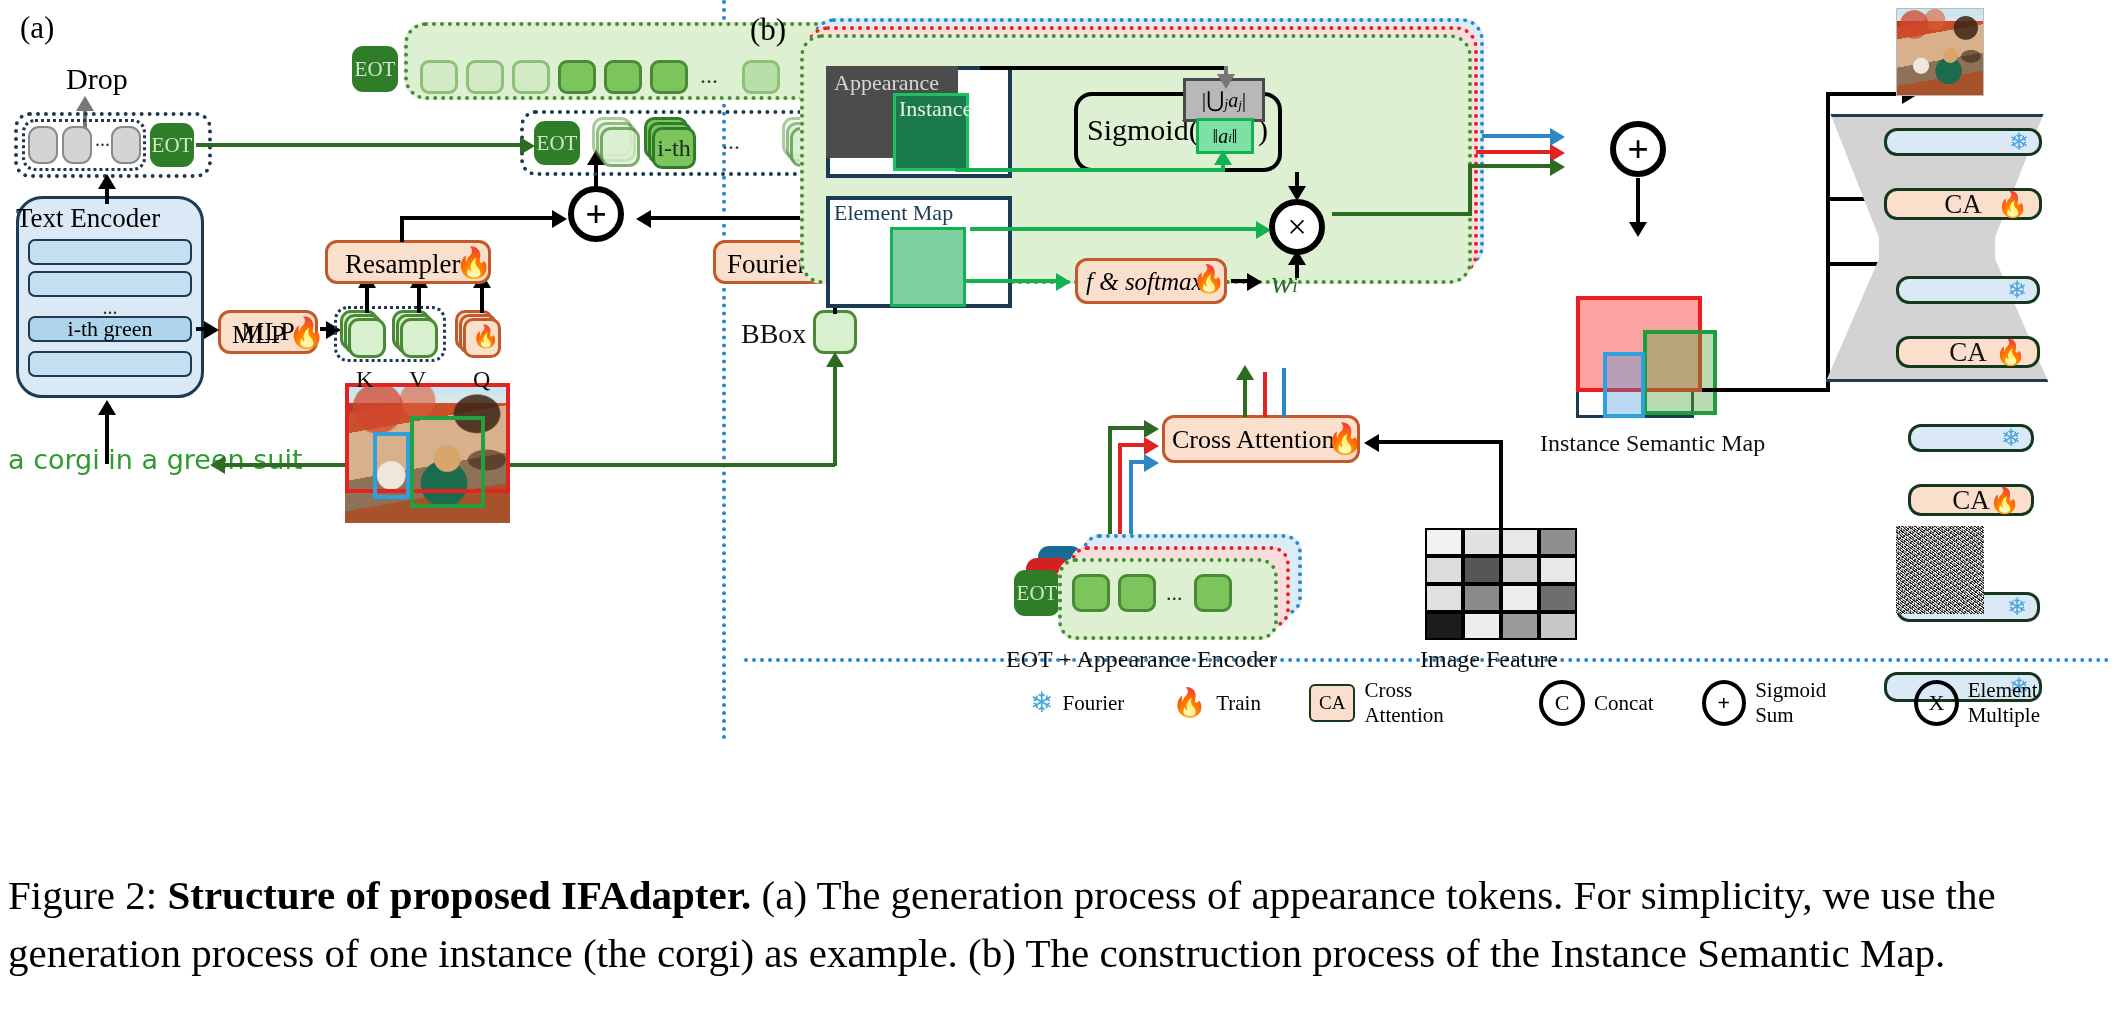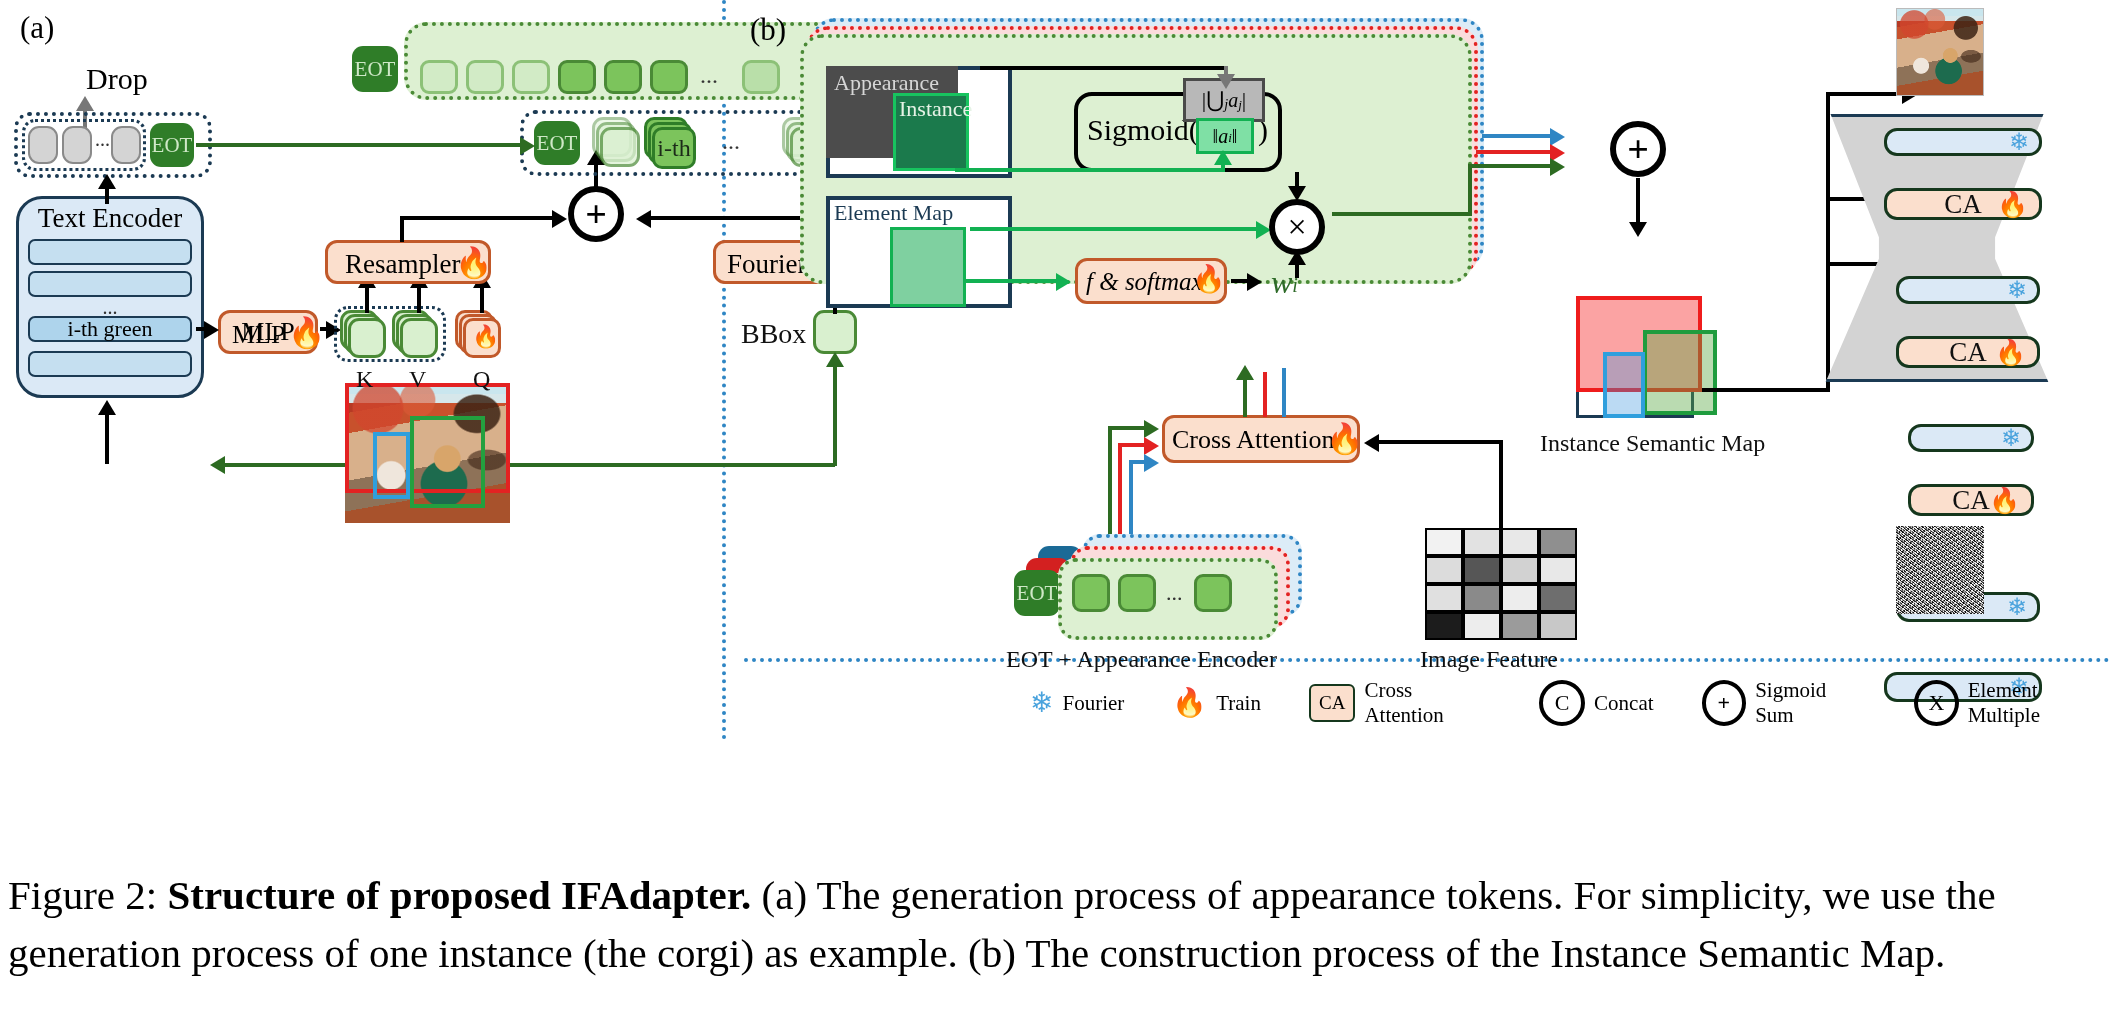--- a/index.html
+++ b/index.html
@@ -111,46 +111,47 @@
 <body>
 
 <div class="fig">
 
   <div class="divider" style="left:722px;top:0;height:740px;"></div>
 
   <div class="divider-h" style="left:744px;top:658px;width:1366px;"></div>
 
   <div class="abs panel-label" style="left:20px;top:10px;">(a)</div>
 
-  <div class="abs" style="left:66px;top:62px;font-size:30px;margin-left:20px;">Drop</div>
+  <div class="abs" style="left:66px;top:62px;font-size:30px;">Drop</div>
   <div class="ln gray" style="left:83px;top:108px;width:4px;height:44px;"></div>
   <div class="arw u gray" style="left:76px;top:96px;"></div>
 
   <div class="abs dotted-dark" style="left:14px;top:112px;width:198px;height:66px;border-radius:16px;"></div>
   <div class="abs dotted-dark" style="left:22px;top:119px;width:124px;height:52px;border-radius:13px;border-width:3px;"></div>
   <div class="abs graychip" style="left:28px;top:126px;width:30px;height:38px;"></div>
   <div class="abs graychip" style="left:62px;top:126px;width:30px;height:38px;"></div>
   <div class="abs" style="left:95px;top:128px;font-size:20px;color:#333;">...</div>
   <div class="abs graychip" style="left:111px;top:126px;width:30px;height:38px;"></div>
   <div class="abs eot" style="left:150px;top:123px;width:44px;height:44px;">EOT</div>
 
   <div class="abs bluebox" style="left:16px;top:196px;width:188px;height:202px;border-radius:26px;"></div>
-  <div class="abs" style="left:16px;top:203px;width:188px;text-align:center;font-size:27px;">Text Encoder</div>
+  <div class="abs" style="left:16px;top:203px;width:188px;font-size:27px;">Text Encoder</div>
   <div class="abs bluebox" style="left:28px;top:239px;width:164px;height:26px;border-radius:7px;background:#c5dff0;border-width:2px;"></div>
   <div class="abs bluebox" style="left:28px;top:271px;width:164px;height:26px;border-radius:7px;background:#c5dff0;border-width:2px;"></div>
   <div class="abs" style="left:28px;top:296px;width:164px;text-align:center;font-size:20px;color:#333;">...</div>
   <div class="abs bluebox" style="left:28px;top:316px;width:164px;height:26px;border-radius:7px;background:#aed4ec;border-width:2px;"></div>
   <div class="abs" style="left:28px;top:316px;width:164px;height:26px;display:flex;align-items:center;justify-content:center;font-size:22px;">i-th green</div>
   <div class="abs bluebox" style="left:28px;top:351px;width:164px;height:26px;border-radius:7px;background:#c5dff0;border-width:2px;"></div>
 
   <div class="ln" style="left:105px;top:186px;width:4px;height:18px;"></div>
   <div class="arw u" style="left:98px;top:174px;"></div>
 
   <div class="ln" style="left:105px;top:412px;width:4px;height:52px;"></div>
   <div class="arw u" style="left:98px;top:400px;"></div>
+  <div class="abs prompt" style="left:8px;top:444px;">a corgi in a green suit</div>
 
   <div class="ln green" style="left:222px;top:463px;width:290px;height:4px;"></div>
   <div class="arw l green" style="left:210px;top:456px;"></div>
 
   <div class="abs corgi-img" style="left:345px;top:383px;width:165px;height:140px;overflow:hidden;"></div>
   <div class="abs" style="left:345px;top:383px;width:165px;height:110px;border:4px solid #e32222;"></div>
   <div class="abs" style="left:410px;top:416px;width:75px;height:92px;border:4px solid #23a03f;"></div>
   <div class="abs" style="left:373px;top:432px;width:37px;height:67px;border:4px solid #2f9fdd;"></div>
 
   <div class="abs orangebox" style="left:218px;top:310px;width:100px;height:44px;font-size:26px;"></div>

